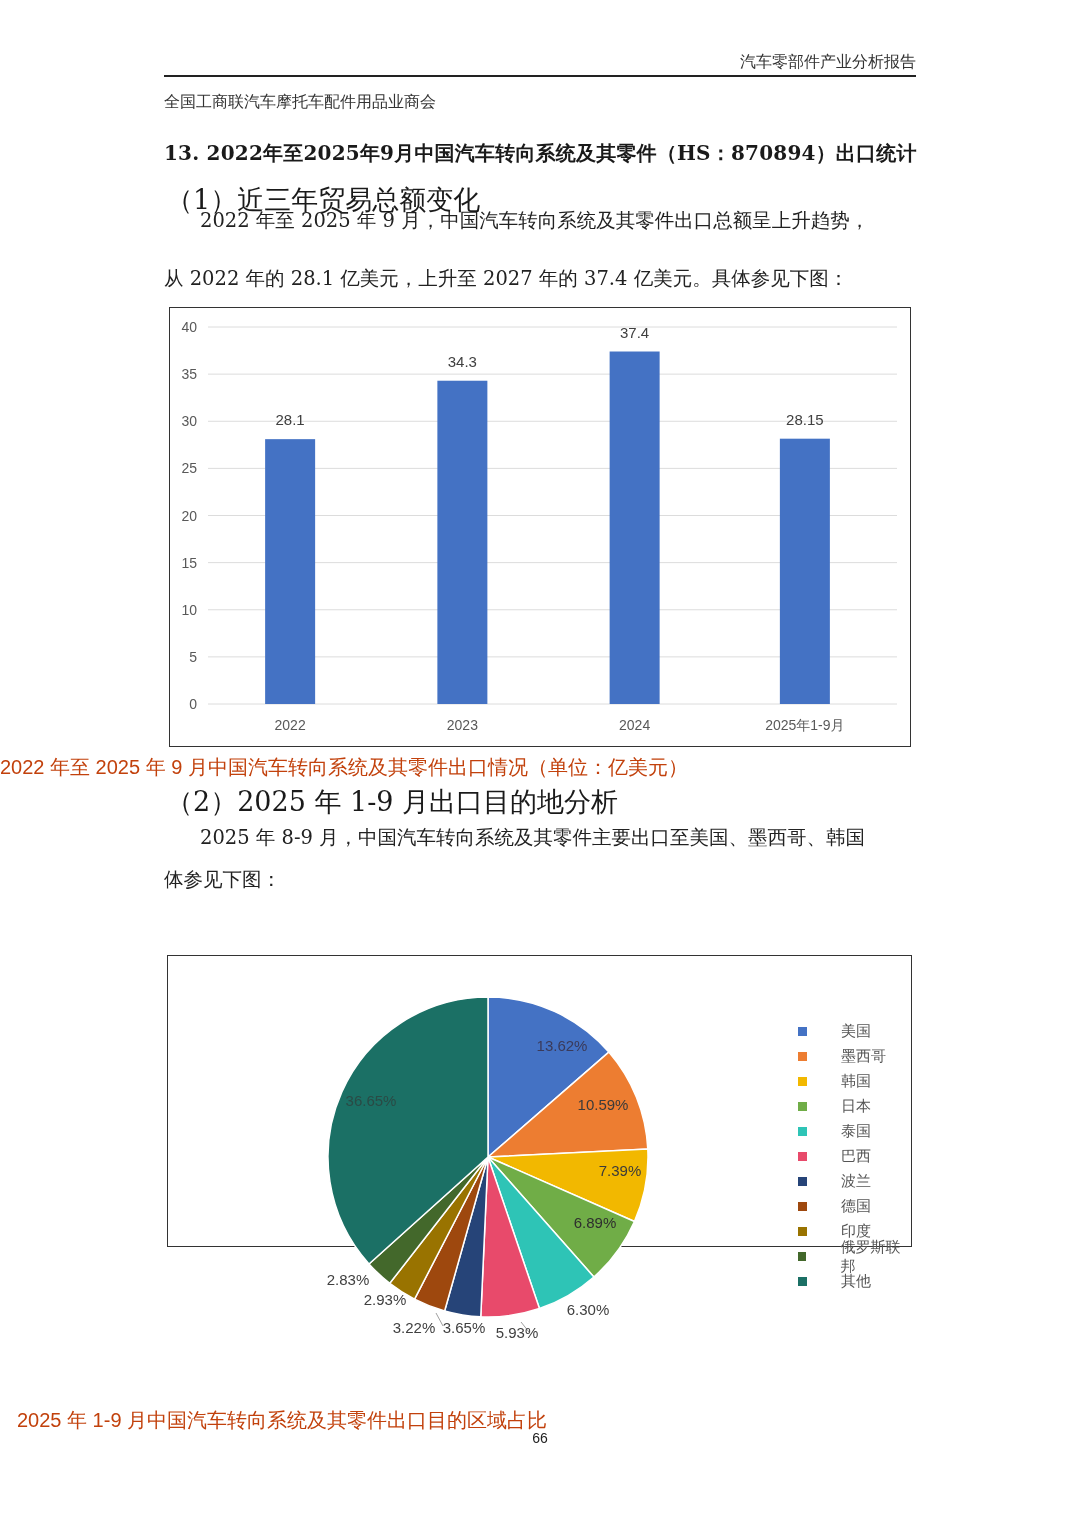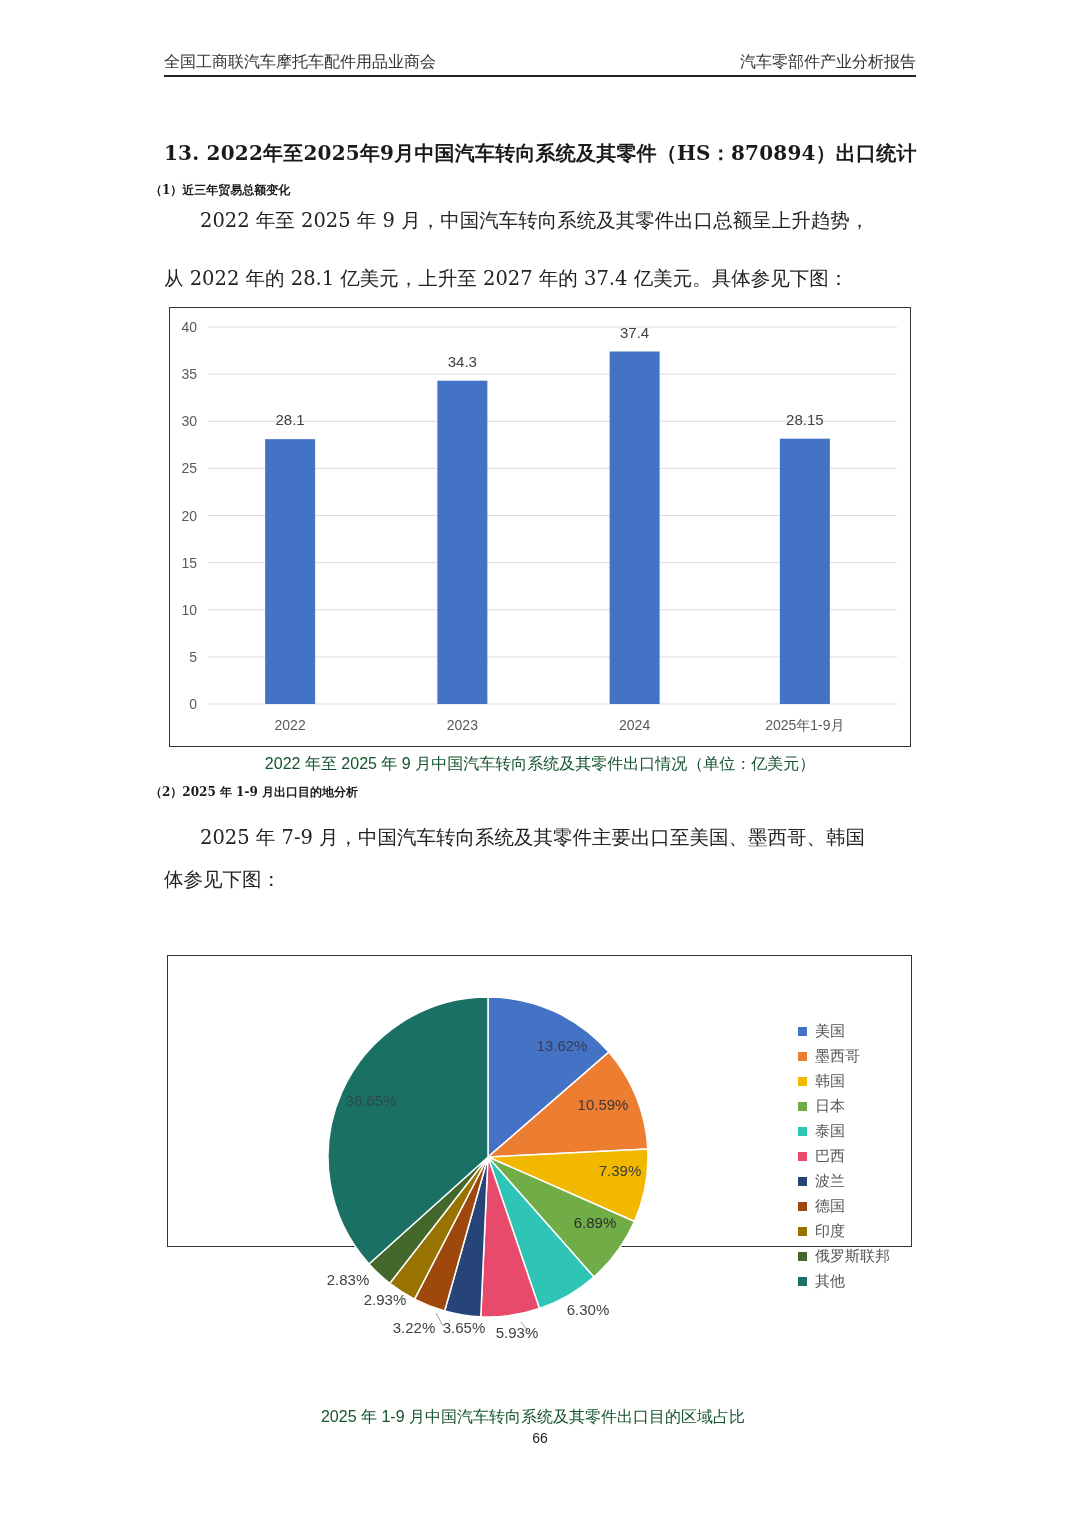--- a/index.html
+++ b/index.html
@@ -1,34 +1,34 @@
 <!DOCTYPE html>
 <html><head>
 <meta charset="utf-8">
 <style>
   html,body{margin:0;padding:0;background:#fff;}
   body{width:1080px;height:1527px;position:relative;overflow:hidden;font-family:"DejaVu Serif","Liberation Serif",serif;color:#1a1a1a;}
   .abs{position:absolute;}
   .hdr{top:52px;font-size:16px;color:#333;white-space:nowrap;}
   .hdr-line{left:164px;top:75px;width:752px;height:2px;background:#222;}
   .h1{left:164px;top:140px;font-size:20px;font-weight:bold;white-space:nowrap;letter-spacing:0.2px;}
-  .h2{left:150px;top:182px;font-size:12px;font-weight:bold;white-space:nowrap;}
+  .h2{left:166px;top:182px;font-size:27px;font-weight:normal;white-space:nowrap;}
   .p{left:164px;font-size:19.5px;line-height:42px;width:752px;color:#222;}
   .p .l{white-space:nowrap;display:block;}
   .frame{border:1.5px solid #333;background:#fff;box-sizing:border-box;}
-  .caption{font-family:"Liberation Sans","DejaVu Sans",sans-serif;font-size:16px;color:#14532d;white-space:nowrap;text-align:center;}
+  .caption{font-family:"Liberation Sans","DejaVu Sans",sans-serif;font-size:20px;color:#c2410c;white-space:nowrap;text-align:left;}
   .sans{font-family:"Liberation Sans","DejaVu Sans",sans-serif;}
-  .legend-item{display:flex;align-items:center;height:25px;font-size:15px;color:#555;font-family:"DejaVu Serif","Liberation Serif",serif;}
+  .legend-item{display:flex;align-items:center;height:25px;font-size:15px;color:#555;font-family:"DejaVu Serif","Liberation Serif",serif;gap:26px;}
   .legend-sw{width:9px;height:9px;margin-right:8px;}
   .pagenum{left:0;width:1080px;top:1430px;text-align:center;font-size:14px;color:#222;}
 </style>
 </head>
 <body>
 
-<div class="abs hdr" style="left:164px;">全国工商联汽车摩托车配件用品业商会</div>
+<div class="abs hdr" style="left:164px;margin-top:40px;">全国工商联汽车摩托车配件用品业商会</div>
 <div class="abs hdr" style="right:164px;">汽车零部件产业分析报告</div>
 <div class="abs hdr-line"></div>
 
 <div class="abs h1">13. 2022年至2025年9月中国汽车转向系统及其零件（HS：870894）出口统计</div>
 <div class="abs h2">（1）近三年贸易总额变化</div>
 <div class="abs p" style="top:200px;text-indent:36px;">
   <span class="l">2022 年至 2025 年 9 月，中国汽车转向系统及其零件出口总额呈上升趋势，</span>
 </div>
 <div class="abs p" style="top:258px;">
   <span class="l">从 2022 年的 28.1 亿美元，上升至 2027 年的 37.4 亿美元。具体参见下图：</span>
@@ -65,21 +65,21 @@
       <text x="464.625" y="422" text-anchor="middle" font-size="14" fill="#595959" font-family="Liberation Sans, DejaVu Sans, sans-serif">2024</text>
       <rect x="609.875" y="130.68624999999997" width="50" height="265.31375" fill="#4472C4"></rect>
       <text x="634.875" y="116.68624999999997" text-anchor="middle" font-size="15" fill="#404040" font-family="Liberation Sans, DejaVu Sans, sans-serif">28.15</text>
       <text x="634.875" y="422" text-anchor="middle" font-size="14" fill="#595959" font-family="Liberation Sans, DejaVu Sans, sans-serif">2025年1-9月</text>
     </svg>
 </div>
 <div class="abs caption" style="left:0;width:1080px;top:754px;">2022 年至 2025 年 9 月中国汽车转向系统及其零件出口情况（单位：亿美元）</div>
 
 <div class="abs h2" style="top:784px;">（2）2025 年 1-9 月出口目的地分析</div>
 <div class="abs p" style="top:817px;text-indent:36px;">
-  <span class="l">2025 年 7-9 月，中国汽车转向系统及其零件主要出口至美国、墨西哥、韩国</span>
+  <span class="l">2025 年 8-9 月，中国汽车转向系统及其零件主要出口至美国、墨西哥、韩国</span>
 </div>
 <div class="abs p" style="top:859px;">
   <span class="l">体参见下图：</span>
 </div>
 
 <div class="abs frame" style="left:167px;top:955px;width:745px;height:292px;">
   <svg id="pie-svg" width="745" height="405">
       <path d="M320,201 L320,41 A160,160 0 0 1 440.8121399969116,96.09801322488391 Z" fill="#4472C4" stroke="#fff" stroke-width="1.5"></path>
       <path d="M320,201 L440.8121399969116,96.09801322488391 A160,160 0 0 1 479.8029326235759,193.0613146614272 Z" fill="#ED7D31" stroke="#fff" stroke-width="1.5"></path>
       <path d="M320,201 L479.8029326235759,193.0613146614272 A160,160 0 0 1 466.43858761934683,265.465029714186 Z" fill="#F2B800" stroke="#fff" stroke-width="1.5"></path>

